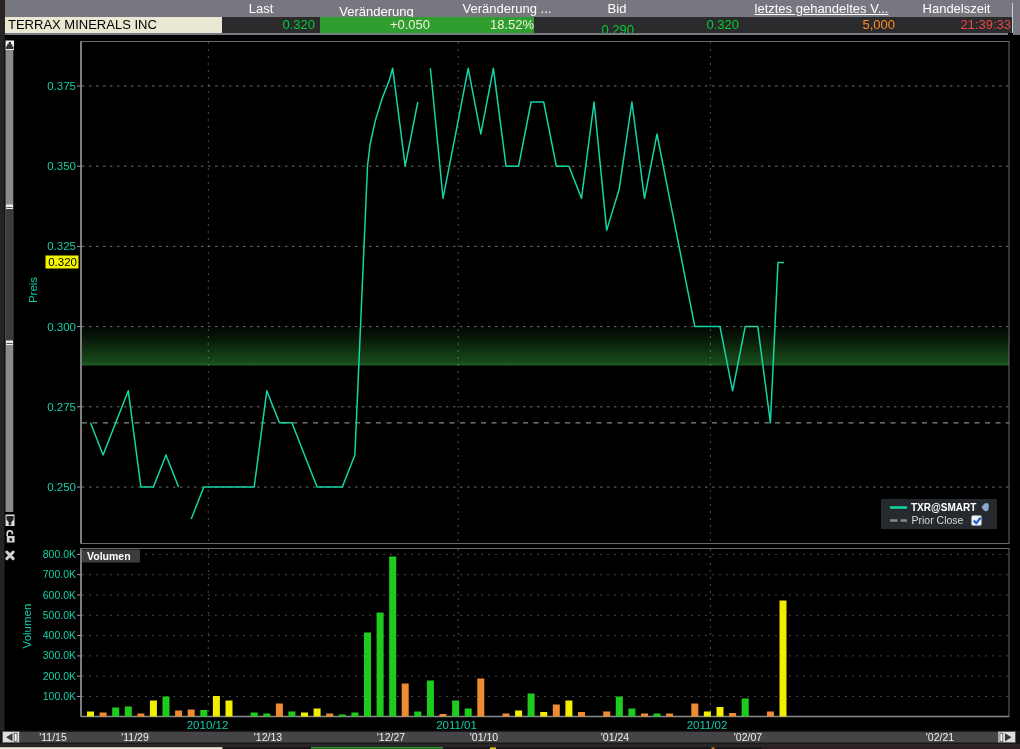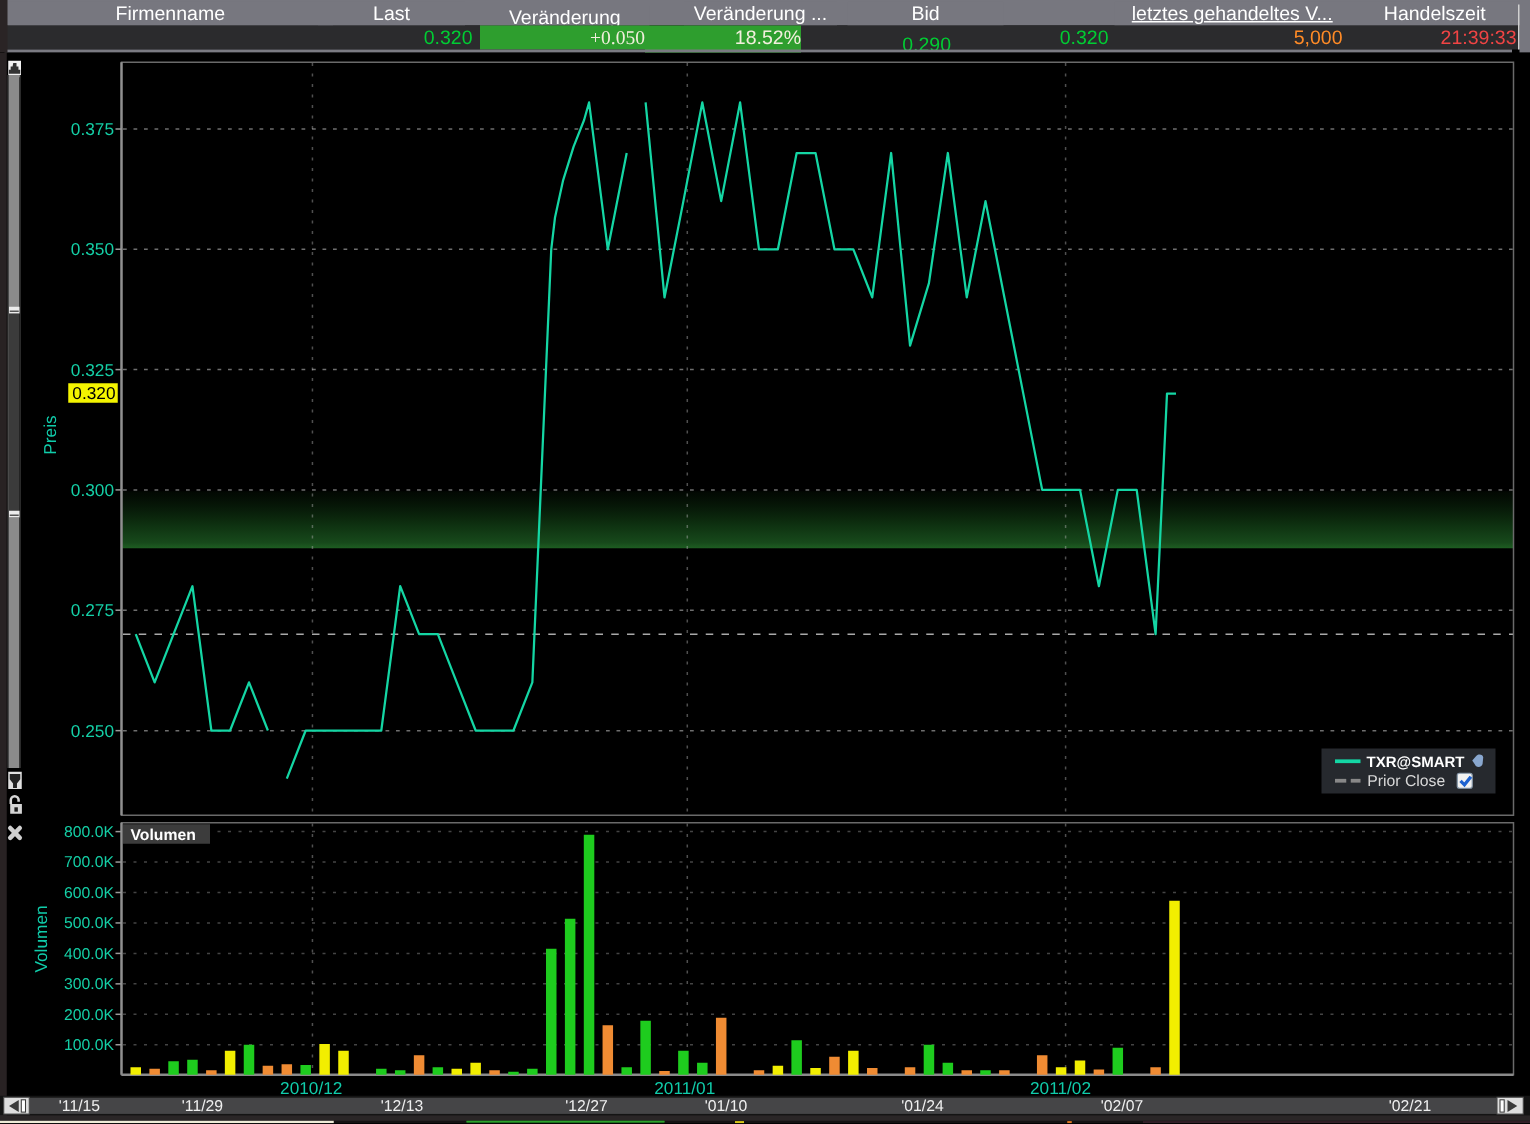--- a/index.html
+++ b/index.html
@@ -10,32 +10,32 @@
   .hdr{background:#77777f;color:#fff;font-size:13px;line-height:16px;text-align:center;
        white-space:nowrap;overflow:hidden;}
   .cell{font-size:13px;line-height:16px;white-space:nowrap;overflow:hidden;}
   .rt{text-align:right;}
 </style>
 </head>
 <body>
 <div id="app">
 
   <div class="abs hdr" style="left:0;top:0;width:1020px;height:17px;"></div>
-  <div class="abs hdr" style="left:5px;top:1px;width:217px;">Firmenname</div>
   <div class="abs hdr" style="left:212px;top:1px;width:98px;">Last</div>
   <div class="abs hdr" style="left:320px;top:4px;width:113px;">Veränderung</div>
   <div class="abs hdr" style="left:456px;top:1px;width:102px;">Veränderung ...</div>
   <div class="abs hdr" style="left:565px;top:1px;width:104px;">Bid</div>
   <div class="abs hdr" style="left:639px;top:15px;width:104px;margin-top:48px;">Ask</div>
   <div class="abs hdr" style="left:743px;top:1px;width:157px;text-decoration:underline;">letztes gehandeltes V...</div>
   <div class="abs hdr" style="left:900px;top:1px;width:113px;">Handelszeit</div>
 
   <div class="abs" style="left:0;top:17px;width:1020px;height:16px;background:#2b2b2d;"></div>
+  <div class="abs cell" style="left:5px;top:17px;width:217px;height:16px;background:#eae7d3;color:#000;padding-left:3px;">TERRAX MINERALS INC</div>
   <div class="abs cell rt" style="left:222px;top:17px;width:93px;color:#00cd33;">0.320</div>
-  <div class="abs cell rt" style="left:320px;top:17px;width:110px;height:16px;background:#2e9e2e;color:#f2efdd;font-family:Liberation Serif, serif;">+0.050</div>
+  <div class="abs cell rt" style="left:320px;top:17px;width:110px;height:16px;background:#2e9e2e;color:#f2efdd;">+0.050</div>
   <div class="abs cell rt" style="left:430px;top:17px;width:104px;height:32px;background:#2e9e2e;color:#f2efdd;">18.52%</div>
   <div class="abs cell rt" style="left:535px;top:22px;width:99px;color:#00cd33;">0.290</div>
   <div class="abs cell rt" style="left:639px;top:17px;width:100px;color:#00cd33;">0.320</div>
   <div class="abs cell rt" style="left:743px;top:17px;width:152px;color:#ff8b26;">5,000</div>
   <div class="abs cell rt" style="left:900px;top:17px;width:111px;color:#ef4444;">21:39:33</div>
 
   <div class="abs" style="left:3px;top:33px;width:1005px;height:2px;background:#7a7a82;"></div>
   <div class="abs" style="left:1013px;top:0;width:7px;height:35px;background:#77777f;"></div>
   <div class="abs" style="left:1012px;top:3px;width:1px;height:30px;background:#d0d0d0;"></div>
   <div class="abs" style="left:0;top:0;width:5px;height:35px;background:#2a2425;"></div>

